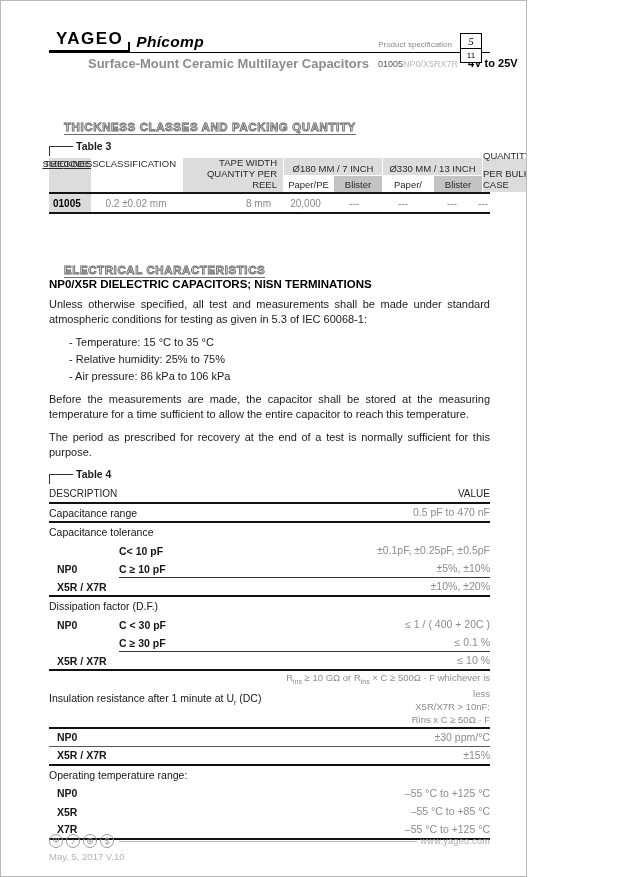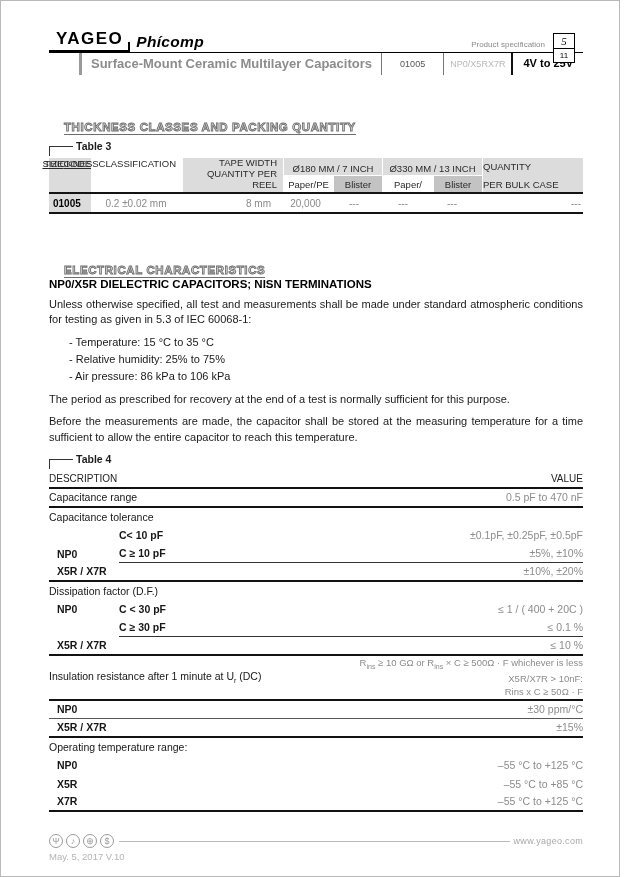--- a/index.html
+++ b/index.html
@@ -1,18 +1,18 @@
 <!DOCTYPE html>
 <html><head>
 <meta charset="utf-8">
 <style>
   * { box-sizing: border-box; margin: 0; padding: 0; }
   html,body { background:#fff; }
   body { font-family:"Liberation Sans", sans-serif; }
-  .page { position:relative; width:620px; height:877px; background:#fff;
+  .page { position:relative; width:527px; height:877px; background:#fff;
           border:1px solid #b9b9b9; overflow:hidden; }
 
   
   .hdr { position:relative; margin:28px 36px 0 48px; }
   .hdr-row1 { display:flex; align-items:flex-end; }
   .brand-wrap { border-bottom:3.5px solid #000; padding:0 5px 1px 7px; }
   .brand { font-size:17px; font-weight:bold; letter-spacing:1.5px; color:#000; }
   .tick { width:2px; height:11px; background:#000; }
   .row1-rest { flex:1; border-bottom:1.5px solid #000; padding:0 0 1px 6px;
                display:flex; justify-content:space-between; align-items:flex-end; }
@@ -205,22 +205,22 @@
 
     <div class="sec2">
       <span class="sec-h">ELECTRICAL CHARACTERISTICS</span>
       <div class="subtitle">NP0/X5R DIELECTRIC CAPACITORS; NISN TERMINATIONS</div>
       <div class="para">Unless otherwise specified, all test and measurements shall be made under standard atmospheric conditions for testing as given in 5.3 of IEC 60068-1:</div>
       <div class="bullets" id="bullets">
           <div class="bullet">- Temperature: 15 °C to 35 °C</div>
           <div class="bullet">- Relative humidity: 25% to 75%</div>
           <div class="bullet">- Air pressure: 86 kPa to 106 kPa</div>
         </div>
+      <div class="para">Before the measurements are made, the capacitor shall be stored at the measuring temperature for a time sufficient to allow the entire capacitor to reach this temperature.</div>
       <div class="para">The period as prescribed for recovery at the end of a test is normally sufficient for this purpose.</div>
-      <div class="para">Before the measurements are made, the capacitor shall be stored at the measuring temperature for a time sufficient to allow the entire capacitor to reach this temperature.</div>
       <div class="tbl-label" style="margin-top:8px;">
         <span class="bracket"></span>
         <span>Table 4</span>
       </div>
 
       <div class="t4">
         <div class="t4-head">
           <span>DESCRIPTION</span>
           <span>VALUE</span>
         </div>

